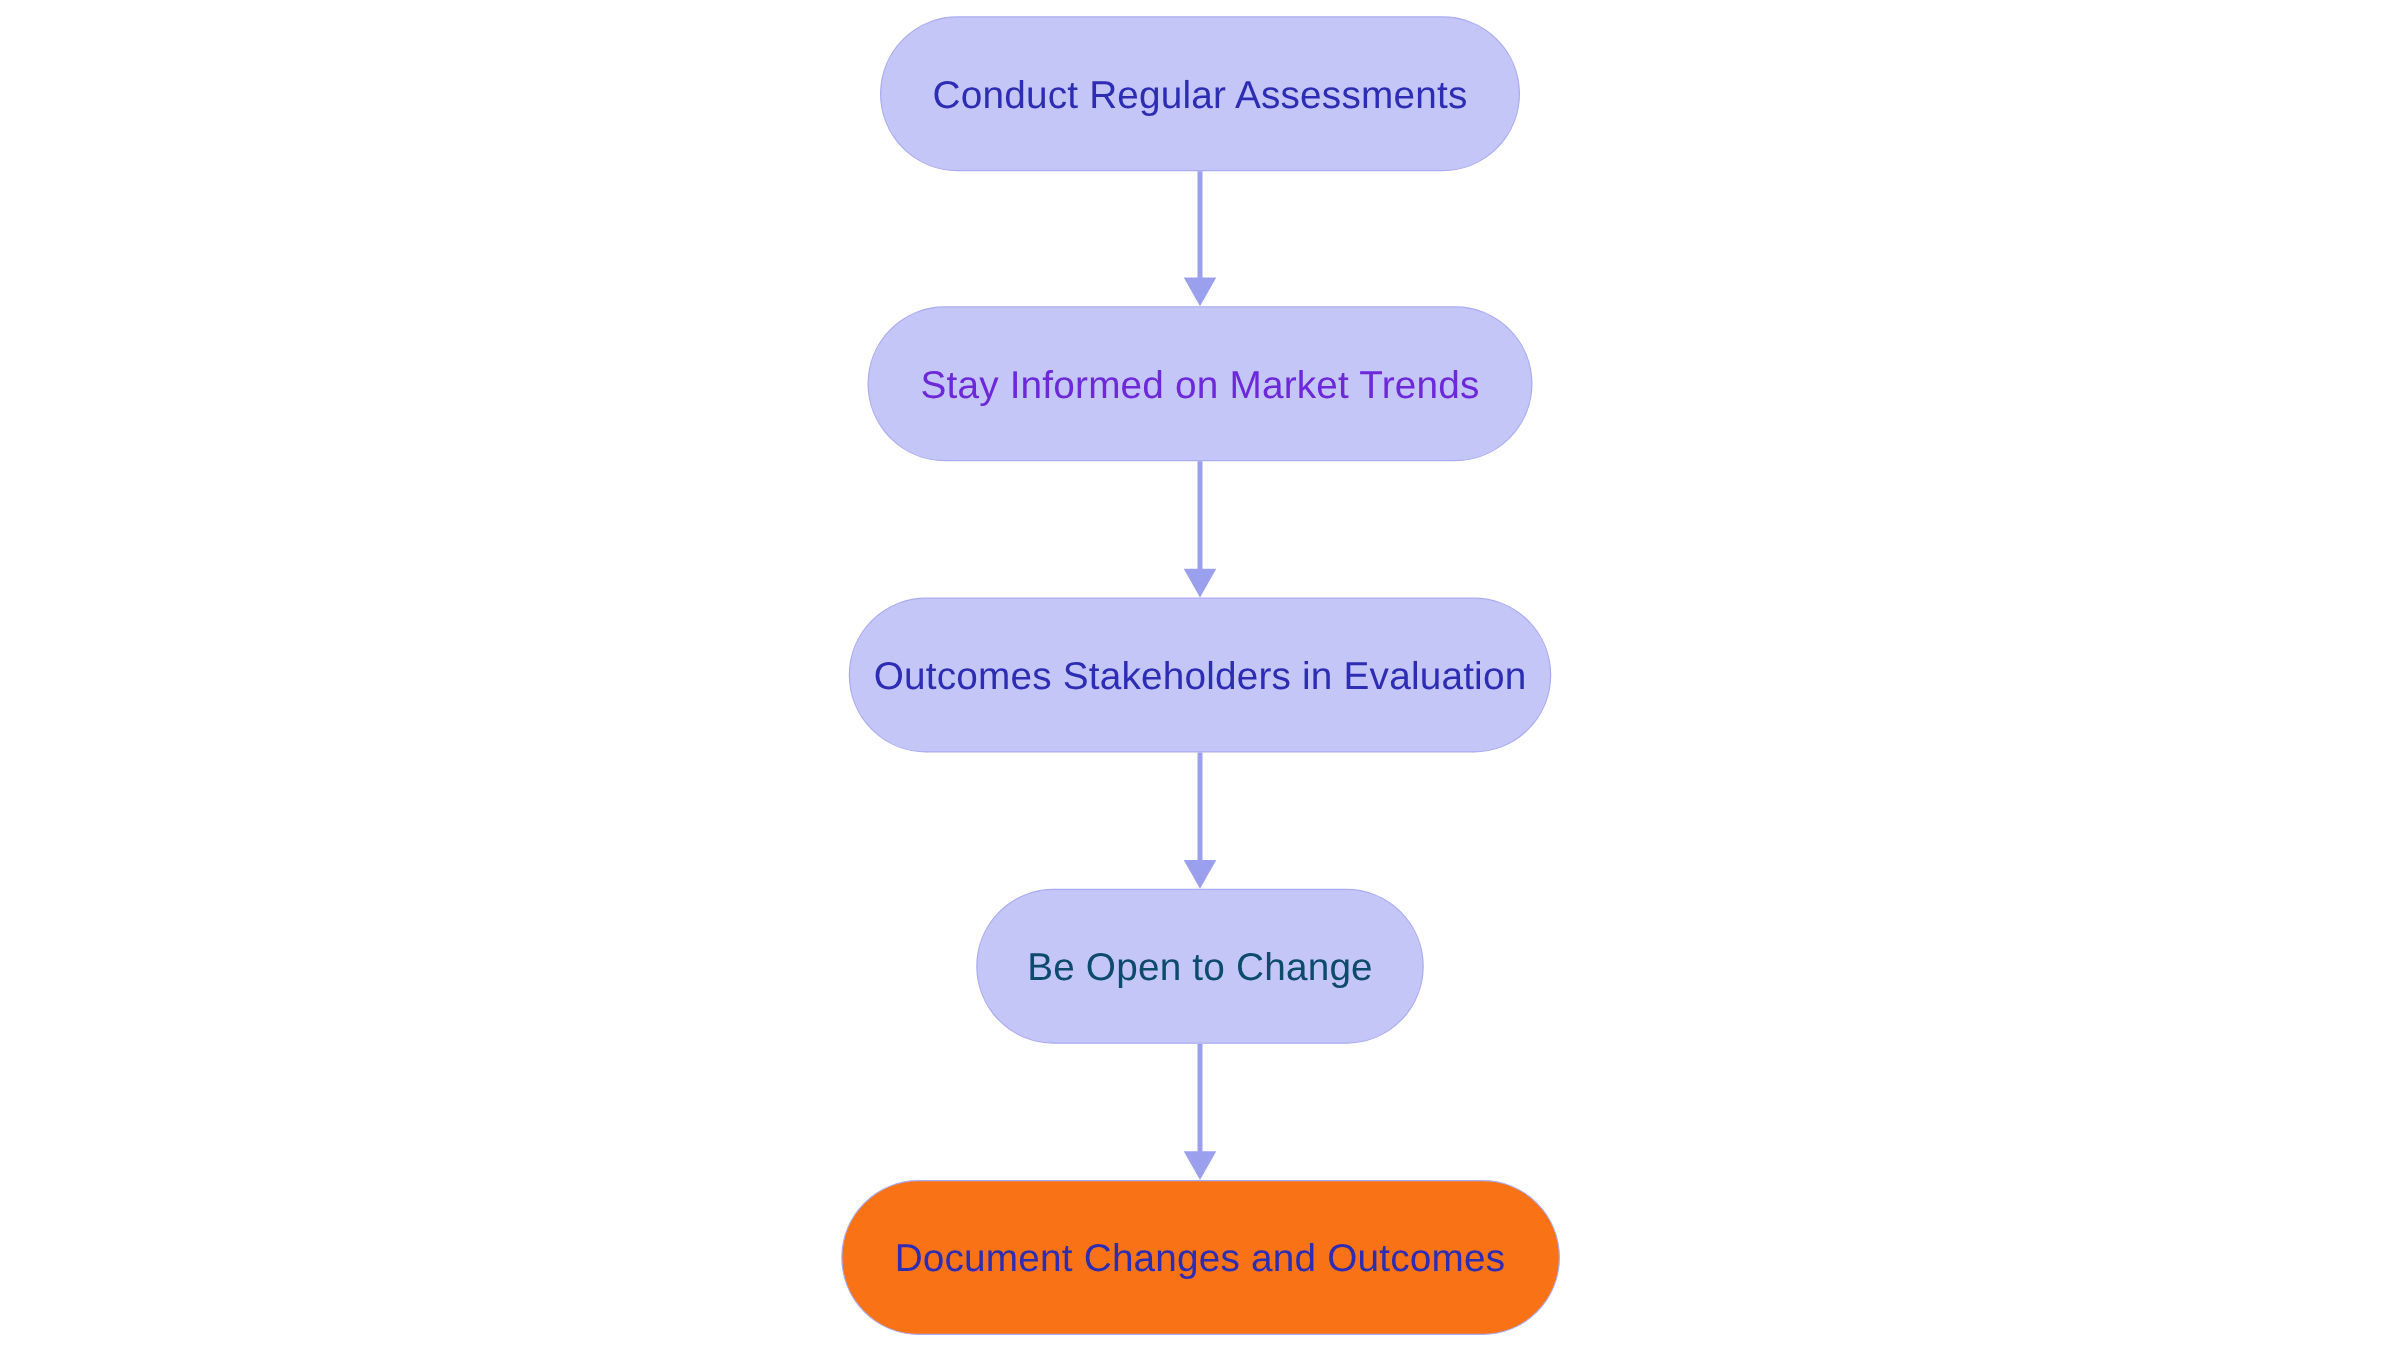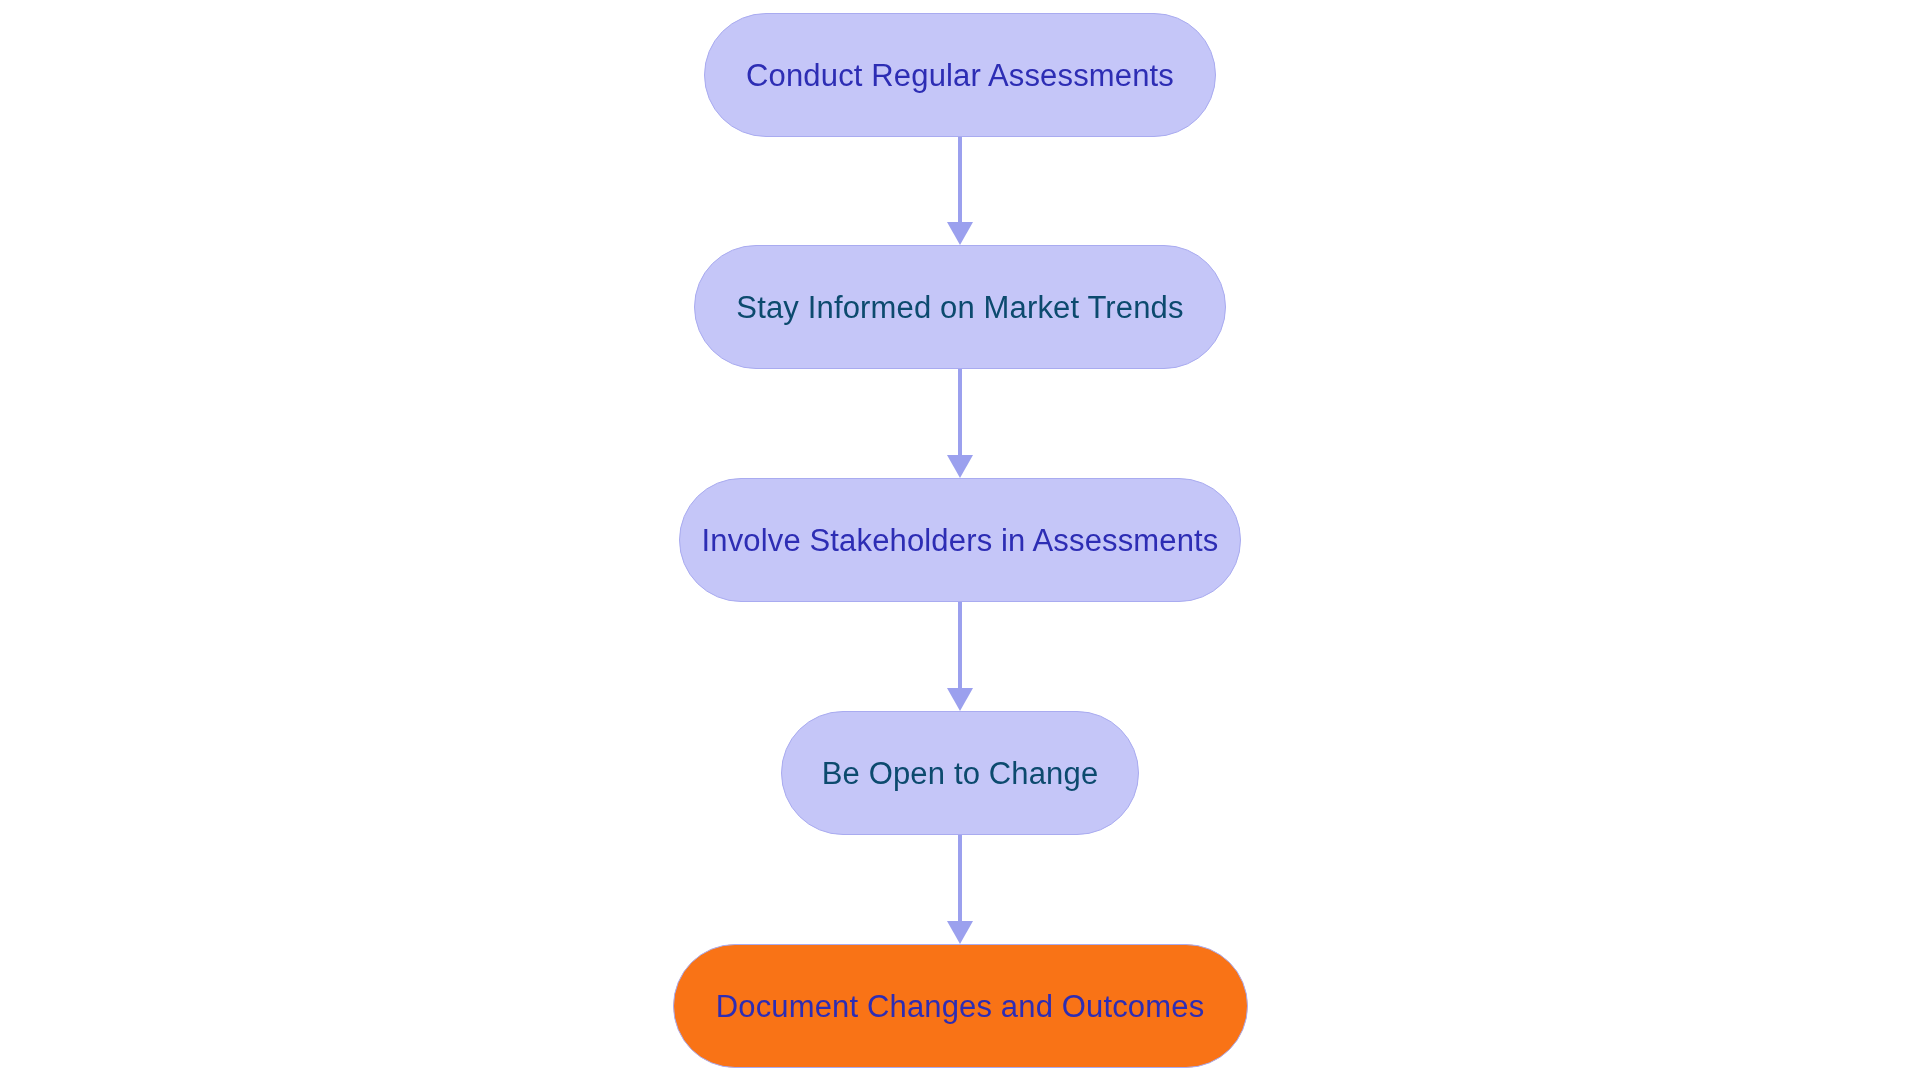--- a/index.html
+++ b/index.html
@@ -108,30 +108,30 @@
     <div class="node w1" style="background: rgb(197, 198, 248); border-color: rgb(169, 171, 240);">
       <span class="node-label" style="color: rgb(45, 45, 180);">Conduct Regular Assessments</span>
     </div>
 
     <div class="connector g1">
       <div class="connector-line" style="background: rgb(155, 160, 238);"></div>
       <div class="connector-head" style="border-top-color: rgb(155, 160, 238);"></div>
     </div>
 
     <div class="node w2" style="background: rgb(197, 198, 248); border-color: rgb(169, 171, 240);">
-      <span class="node-label" style="color: #0c4a6e; text-align: right;">Stay Informed on Market Trends</span>
+      <span class="node-label" style="color: #6d28d9; text-align: right;">Stay Informed on Market Trends</span>
     </div>
 
     <div class="connector g2">
       <div class="connector-line" style="background: rgb(155, 160, 238);"></div>
       <div class="connector-head" style="border-top-color: rgb(155, 160, 238);"></div>
     </div>
 
     <div class="node w3" style="background: rgb(197, 198, 248); border-color: rgb(169, 171, 240);">
-      <span class="node-label" style="color: rgb(45, 45, 180);">Involve Stakeholders in Assessments</span>
+      <span class="node-label" style="color: rgb(45, 45, 180);">Outcomes Stakeholders in Evaluation</span>
     </div>
 
     <div class="connector g3">
       <div class="connector-line" style="background: rgb(155, 160, 238);"></div>
       <div class="connector-head" style="border-top-color: rgb(155, 160, 238);"></div>
     </div>
 
     <div class="node w4" style="background: rgb(197, 198, 248); border-color: rgb(169, 171, 240);">
       <span class="node-label" style="color: #0c4a6e;">Be Open to Change</span>
     </div>

